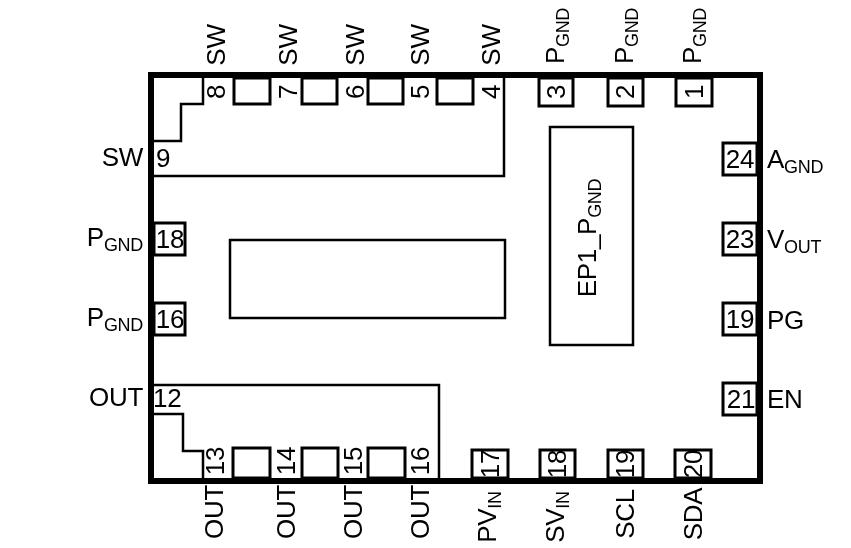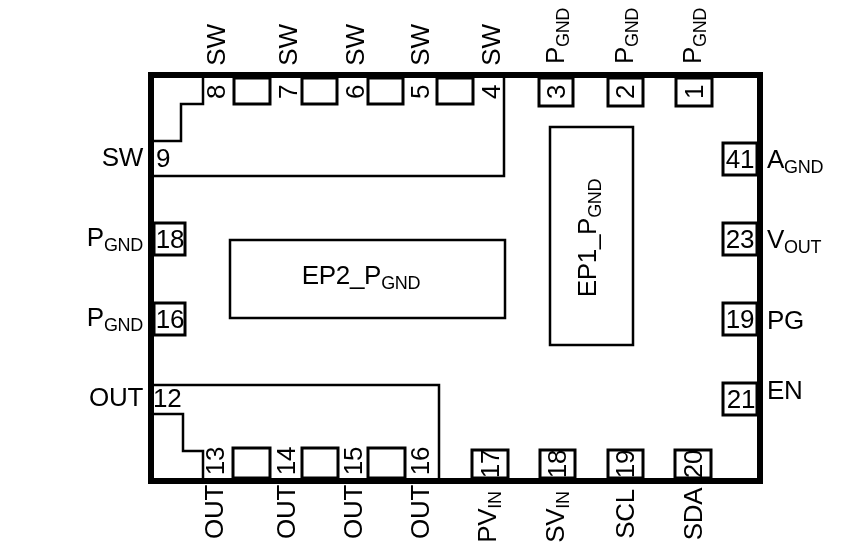--- a/index.html
+++ b/index.html
@@ -82,44 +82,43 @@
   <div class="lft" style="right:708px;top:157px">SW</div>
   <div class="lft" style="right:708px;top:239px"><span>P</span><span class="sub">GND</span></div>
   <div class="lft" style="right:708px;top:319px"><span>P</span><span class="sub">GND</span></div>
   <div class="lft" style="right:708px;top:397px">OUT</div>
 
   <div class="rgt" style="left:156px;top:158px">9</div>
   <div class="t" style="left:170px;top:239px">18</div>
   <div class="t" style="left:170px;top:319px">16</div>
   <div class="rgt" style="left:153px;top:398px">12</div>
 
-  <div class="t" style="left:740px;top:159px">41</div>
+  <div class="t" style="left:740px;top:159px">24</div>
   <div class="t" style="left:740px;top:239px">23</div>
   <div class="t" style="left:740px;top:319px">19</div>
   <div class="t" style="left:741px;top:399px">21</div>
 
   <div class="rgt" style="left:767px;top:161px"><span>A</span><span class="sub">GND</span></div>
   <div class="rgt" style="left:767px;top:241px"><span>V</span><span class="sub">OUT</span></div>
   <div class="rgt" style="left:767px;top:320px">PG</div>
-  <div class="rgt" style="left:767px;top:390px">EN</div>
+  <div class="rgt" style="left:767px;top:399px">EN</div>
 
   <div class="t rot" style="left:215px;top:461px">13</div>
   <div class="t rot" style="left:286px;top:461px">14</div>
   <div class="t rot" style="left:353px;top:461px">15</div>
   <div class="t rot" style="left:420px;top:461px">16</div>
   <div class="t rot" style="left:490px;top:464px">17</div>
   <div class="t rot" style="left:557px;top:464px">18</div>
   <div class="t rot" style="left:625px;top:464px">19</div>
   <div class="t rot" style="left:693px;top:464px">20</div>
 
   <div class="t rot" style="left:214px;top:512px">OUT</div>
   <div class="t rot" style="left:286px;top:512px">OUT</div>
   <div class="t rot" style="left:353px;top:512px">OUT</div>
   <div class="t rot" style="left:420px;top:512px">OUT</div>
   <div class="t rot" style="left:489px;top:517px"><span>PV</span><span class="sub">IN</span></div>
   <div class="t rot" style="left:557px;top:517px"><span>SV</span><span class="sub">IN</span></div>
   <div class="t rot" style="left:625px;top:514px">SCL</div>
   <div class="t rot" style="left:693px;top:514px">SDA</div>
 
-  <div class="t" style="left:361px;top:277px"><span>EP2_P</span><span class="sub">GND</span></div>
   <div class="t rot" style="left:589px;top:238px"><span>EP1_P</span><span class="sub">GND</span></div>
 
 </div>
 
 </body></html>

